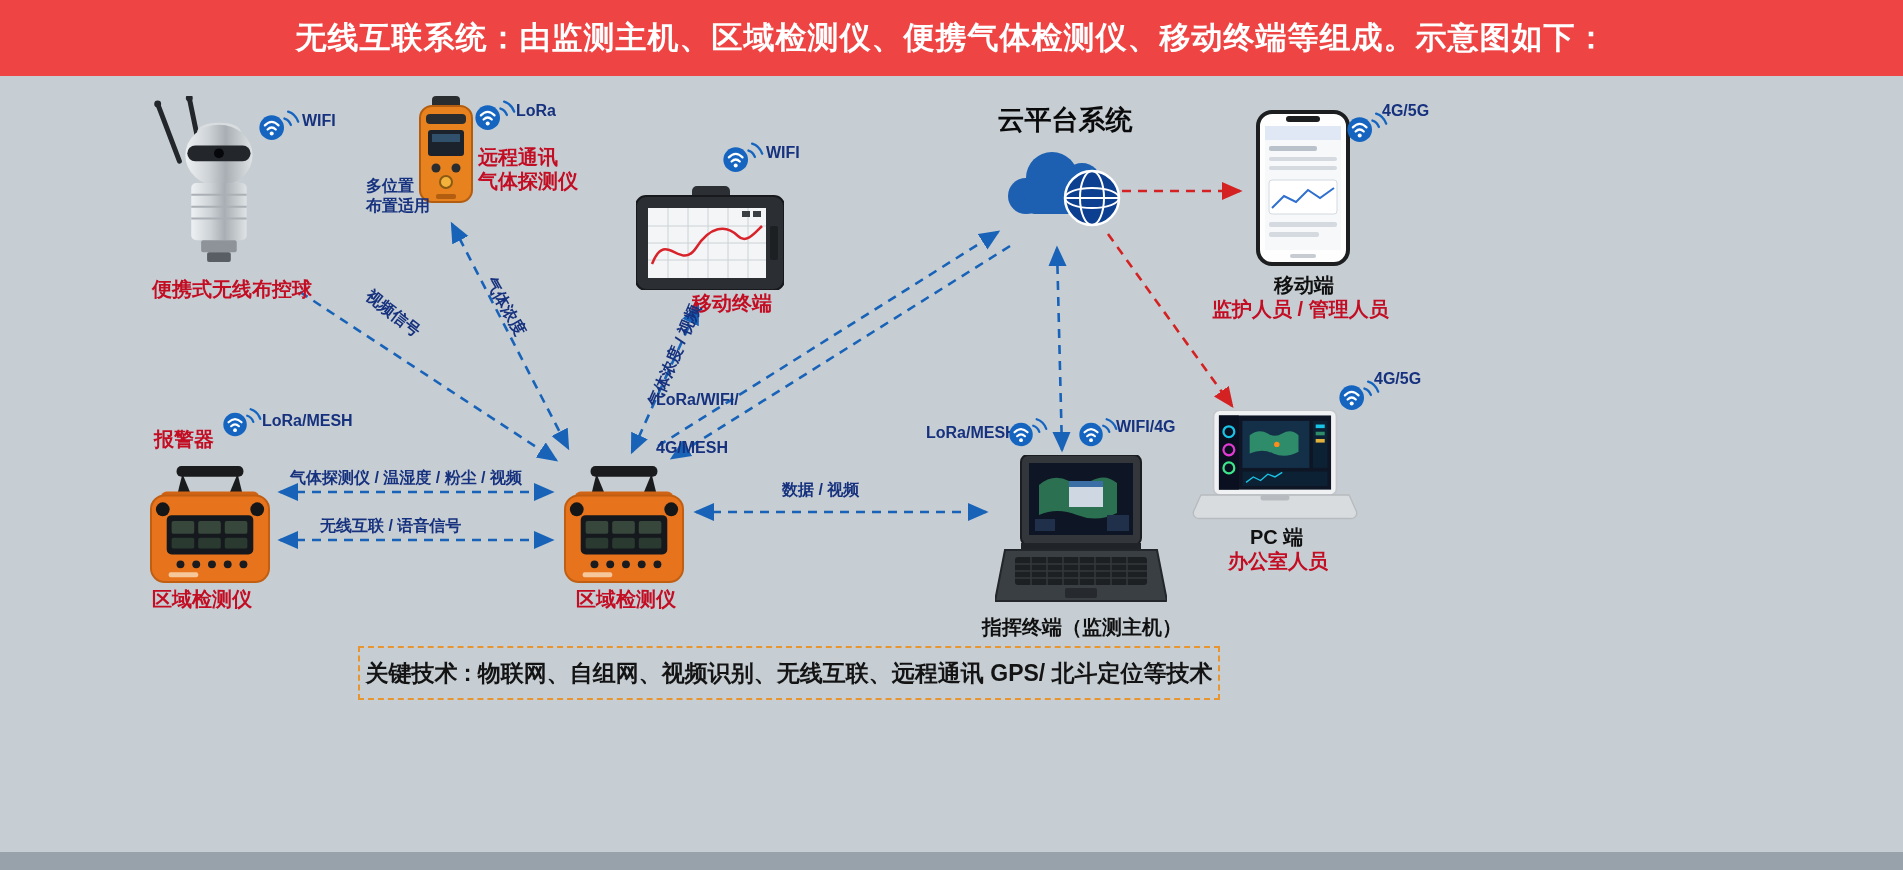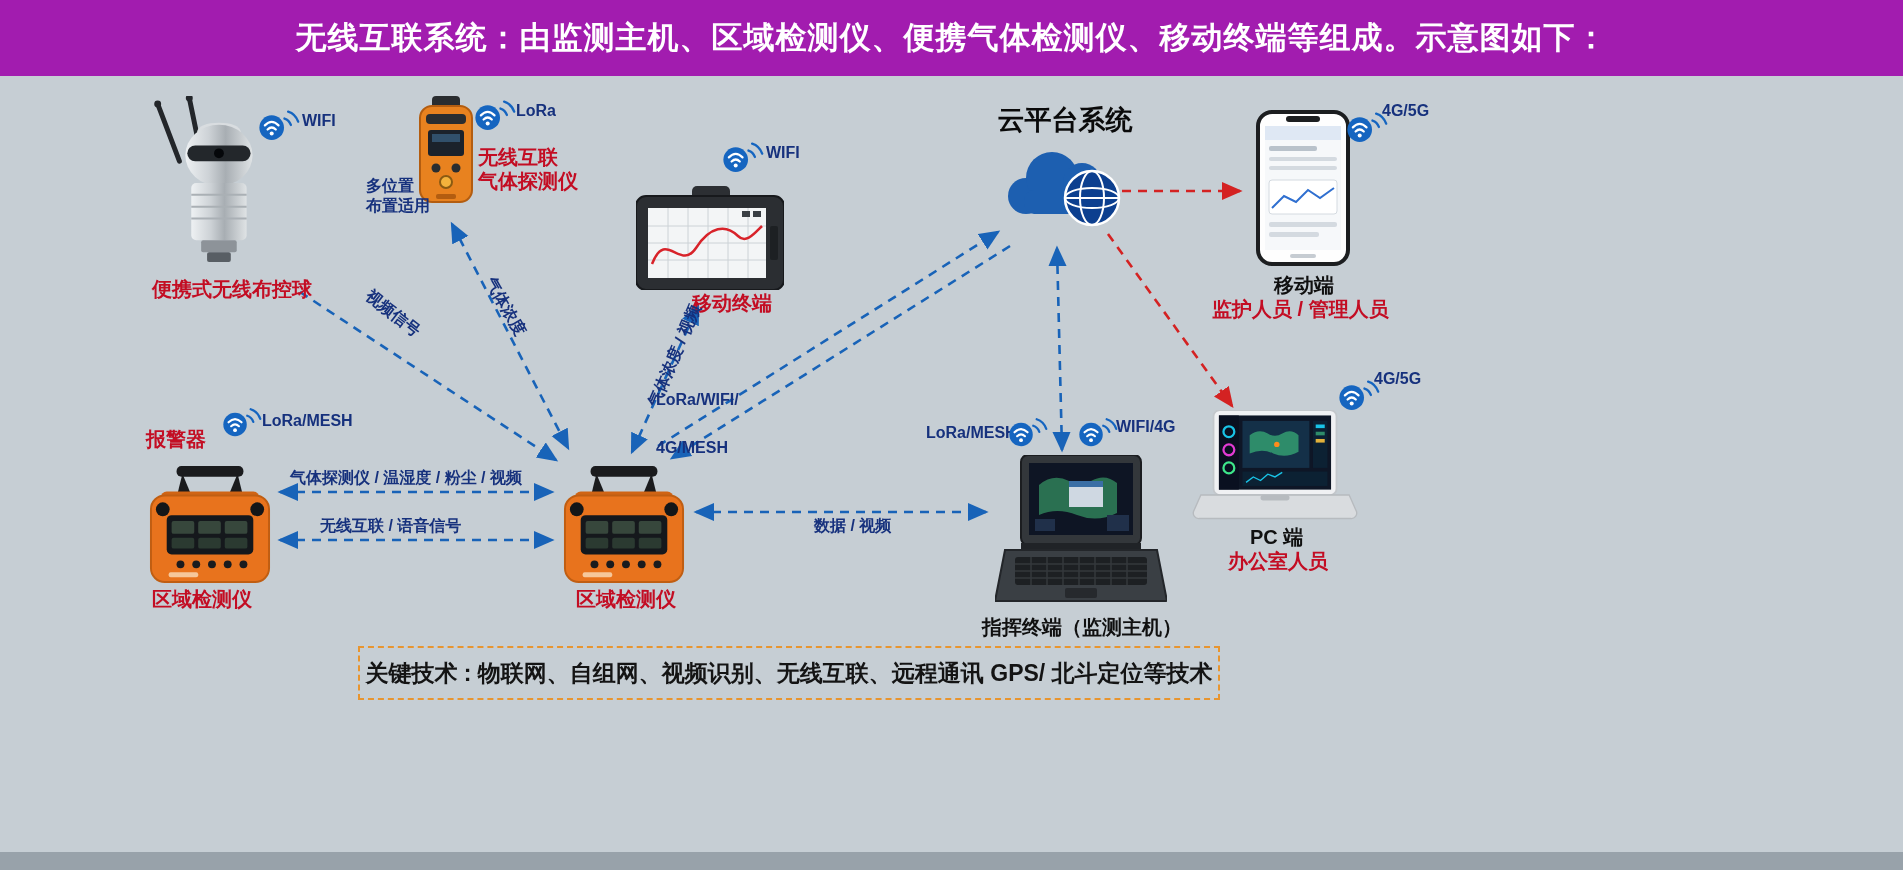--- a/index.html
+++ b/index.html
@@ -5,21 +5,21 @@
   * { margin:0; padding:0; box-sizing:border-box; }
   html,body { width:1903px; height:870px; }
   body {
     position:relative; overflow:hidden;
     background:#c6ced4;
     font-family:"Liberation Sans", sans-serif;
   }
   .abs { position:absolute; }
   .header {
     position:absolute; left:0; top:0; width:1903px; height:76px;
-    background:#a21caf; display:flex; align-items:center; justify-content:center;
+    background:#ef4444; display:flex; align-items:center; justify-content:center;
   }
   .header-title { color:#ffffff; font-size:31px; font-weight:bold; letter-spacing:1px; white-space:nowrap; }
   .dev-label { color:#c30d23; font-weight:bold; font-size:20px; white-space:nowrap; line-height:1.15; }
   .dev-label-dark { color:#101010; font-weight:bold; font-size:20px; white-space:nowrap; }
   .cloud-title { color:#0a0a0a; font-weight:bold; font-size:27px; white-space:nowrap; }
   .link-label { color:#16317d; font-weight:bold; font-size:16px; white-space:nowrap; line-height:1.25; }
   .signal-label { color:#16317d; font-weight:bold; font-size:16px; white-space:nowrap; }
   .rot { transform-origin:left top; }
   .footer-box {
     position:absolute; left:358px; top:646px; width:862px; height:54px;
@@ -219,21 +219,21 @@
 <div class="abs signal-label" style="left:302px; top:112px;">WIFI</div>
 <div class="abs dev-label" style="left:152px; top:278px;">便携式无线布控球</div>
 
 <svg class="abs dev" style="left:406px; top:94px; width:80px; height:112px;">
     <use href="#sym-gas"></use>
   </svg>
 <svg class="abs dev" style="left:474px; top:96px; width:42px; height:36px;">
     <use href="#sym-wifi"></use>
   </svg>
 <div class="abs signal-label" style="left:516px; top:102px;">LoRa</div>
-<div class="abs dev-label" style="left:478px; top:146px;">无线互联</div>
+<div class="abs dev-label" style="left:478px; top:146px;">远程通讯</div>
 <div class="abs dev-label" style="left:478px; top:170px;">气体探测仪</div>
 <div class="abs link-label" style="left:366px; top:176px;">多位置</div>
 <div class="abs link-label" style="left:366px; top:196px;">布置适用</div>
 
 <svg class="abs dev" style="left:636px; top:186px; width:148px; height:104px;">
     <use href="#sym-tablet"></use>
   </svg>
 <svg class="abs dev" style="left:722px; top:138px; width:42px; height:36px;">
     <use href="#sym-wifi"></use>
   </svg>
@@ -248,21 +248,21 @@
 <svg class="abs dev" style="left:1256px; top:110px; width:94px; height:156px;">
     <use href="#sym-phone"></use>
   </svg>
 <svg class="abs dev" style="left:1346px; top:108px; width:42px; height:36px;">
     <use href="#sym-wifi"></use>
   </svg>
 <div class="abs signal-label" style="left:1382px; top:102px;">4G/5G</div>
 <div class="abs dev-label-dark" style="left:1266px; top:272px; width:76px; text-align:center;">移动端</div>
 <div class="abs dev-label" style="left:1212px; top:298px;">监护人员 / 管理人员</div>
 
-<div class="abs dev-label" style="left:146px; top:428px;">报警器</div>
+<div class="abs dev-label" style="left:154px; top:428px;">报警器</div>
 <svg class="abs dev" style="left:222px; top:404px; width:40px; height:34px;">
     <use href="#sym-wifi"></use>
   </svg>
 <div class="abs signal-label" style="left:262px; top:412px;">LoRa/MESH</div>
 <svg class="abs dev" style="left:146px; top:464px; width:128px; height:122px;">
     <use href="#sym-orange"></use>
   </svg>
 <div class="abs dev-label" style="left:152px; top:588px;">区域检测仪</div>
 
 <svg class="abs dev" style="left:560px; top:464px; width:128px; height:122px;">
@@ -293,19 +293,19 @@
 <div class="abs dev-label-dark" style="left:1250px; top:524px;">PC 端</div>
 <div class="abs dev-label" style="left:1228px; top:550px;">办公室人员</div>
 
 <div class="abs link-label rot" style="left:374px; top:286px; transform:rotate(38deg);">视频信号</div>
 <div class="abs link-label rot" style="left:498px; top:274px; transform:rotate(60deg);">气体浓度</div>
 <div class="abs link-label rot" style="left:644px; top:402px; transform:rotate(-67deg);">气体浓度 / 视频</div>
 <div class="abs link-label" style="left:656px; top:390px;">LoRa/WIFI/</div>
 <div class="abs link-label" style="left:656px; top:430px;margin-top:8px;">4G/MESH</div>
 <div class="abs link-label" style="left:290px; top:468px;">气体探测仪 / 温湿度 / 粉尘 / 视频</div>
 <div class="abs link-label" style="left:320px; top:516px;">无线互联 / 语音信号</div>
-<div class="abs link-label" style="left:782px; top:516px;margin-left:32px;">数据 / 视频</div>
+<div class="abs link-label" style="left:782px; top:480px;">数据 / 视频</div>
 
 <div class="footer-box">
   <div class="footer-text">关键技术 : 物联网、自组网、视频识别、无线互联、远程通讯 GPS/ 北斗定位等技术</div>
 </div>
 
 <div class="bottom-strip"></div>
 
 </body></html>

